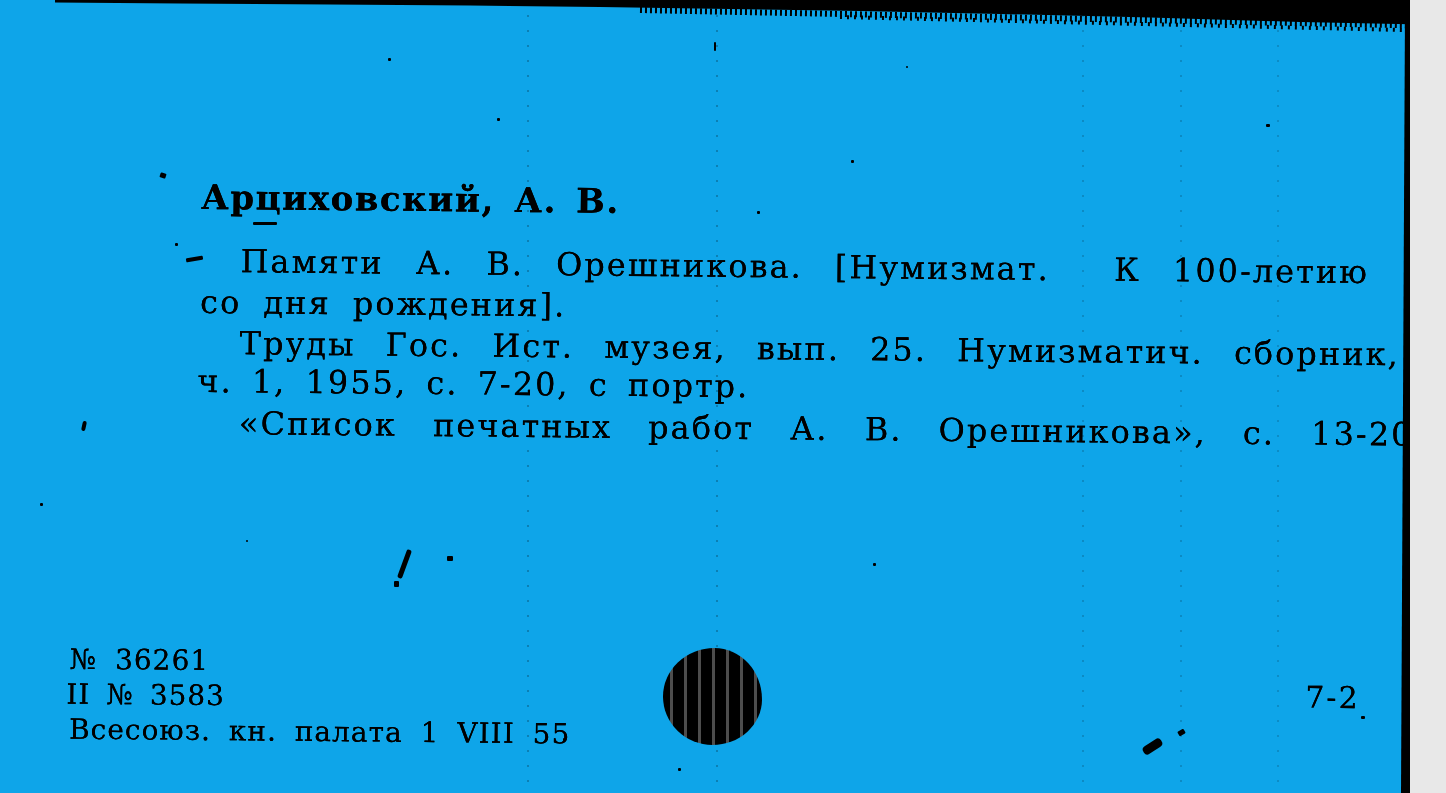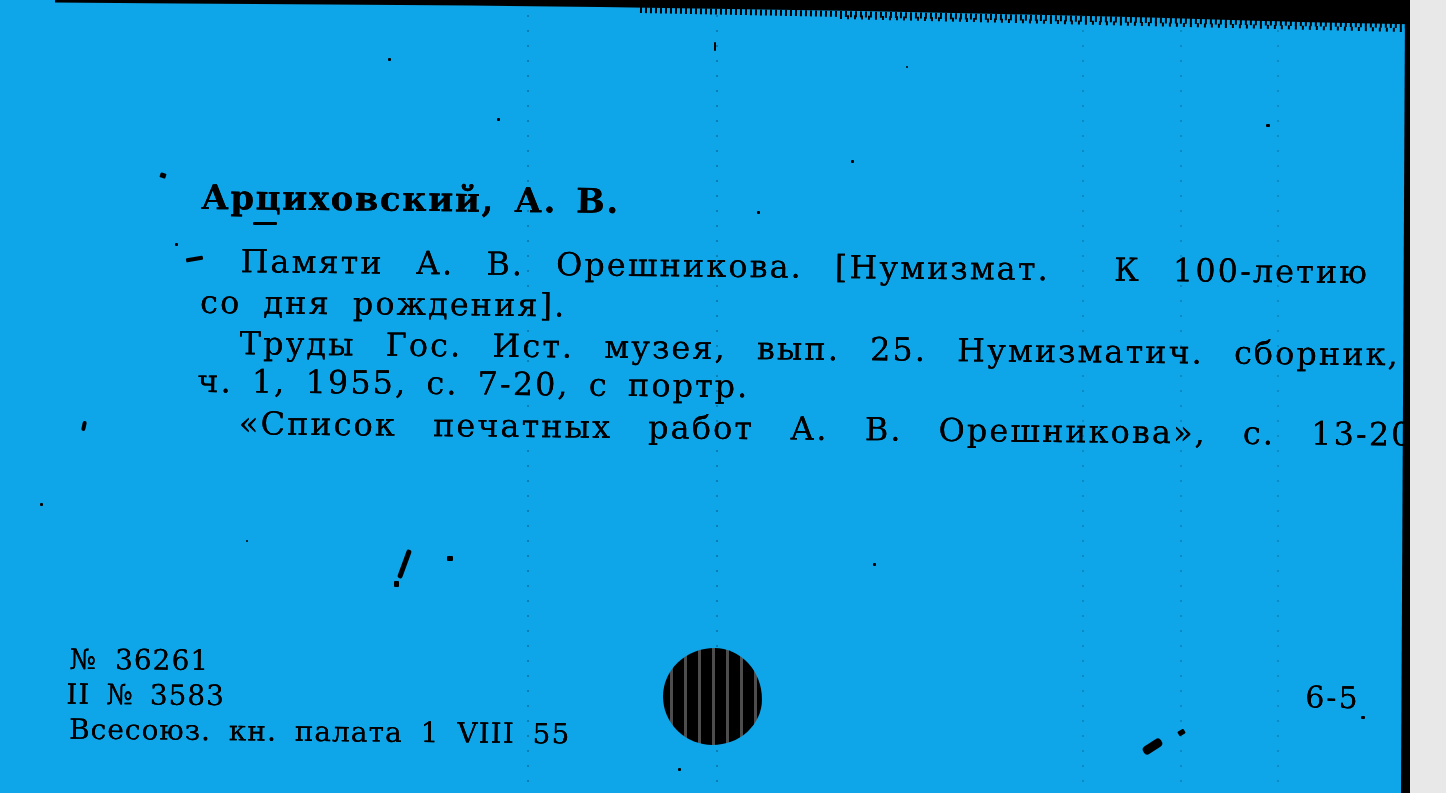--- a/index.html
+++ b/index.html
@@ -76,21 +76,21 @@
     <div class="txt l0">Памяти А. В. Орешникова. [Нумизмат.  К 100-летию</div>
     <div class="txt l1">со дня рождения].</div>
     <div class="txt l2">Труды Гос. Ист. музея, вып. 25. Нумизматич. сборник,</div>
     <div class="txt l3">ч. 1, 1955, с. 7-20, с портр.</div>
     <div class="txt l4">«Список печатных работ А. В. Орешникова», с. 13-20</div>
 
     <div class="txt acc0">№ 36261</div>
     <div class="txt acc1">II № 3583</div>
     <div class="txt acc2">Всесоюз. кн. палата 1 VIII 55</div>
 
-    <div class="txt shelf">6-5</div>
+    <div class="txt shelf">7-2</div>
   </div>
 
   <div class="blob"></div>
 
   <div class="s" style="left:186px;top:257px;width:17px;height:4px;transform:rotate(-10deg)"></div>
   <div class="s" style="left:253px;top:222px;width:24px;height:3px"></div>
   <div class="s" style="left:160px;top:173px;width:6px;height:5px;transform:rotate(20deg)"></div>
   <div class="s" style="left:82px;top:421px;width:4px;height:10px;transform:rotate(12deg);border-radius:2px"></div>
   <div class="s" style="left:402px;top:549px;width:5px;height:30px;transform:rotate(20deg);border-radius:2px"></div>
   <div class="s" style="left:394px;top:581px;width:5px;height:6px"></div>

